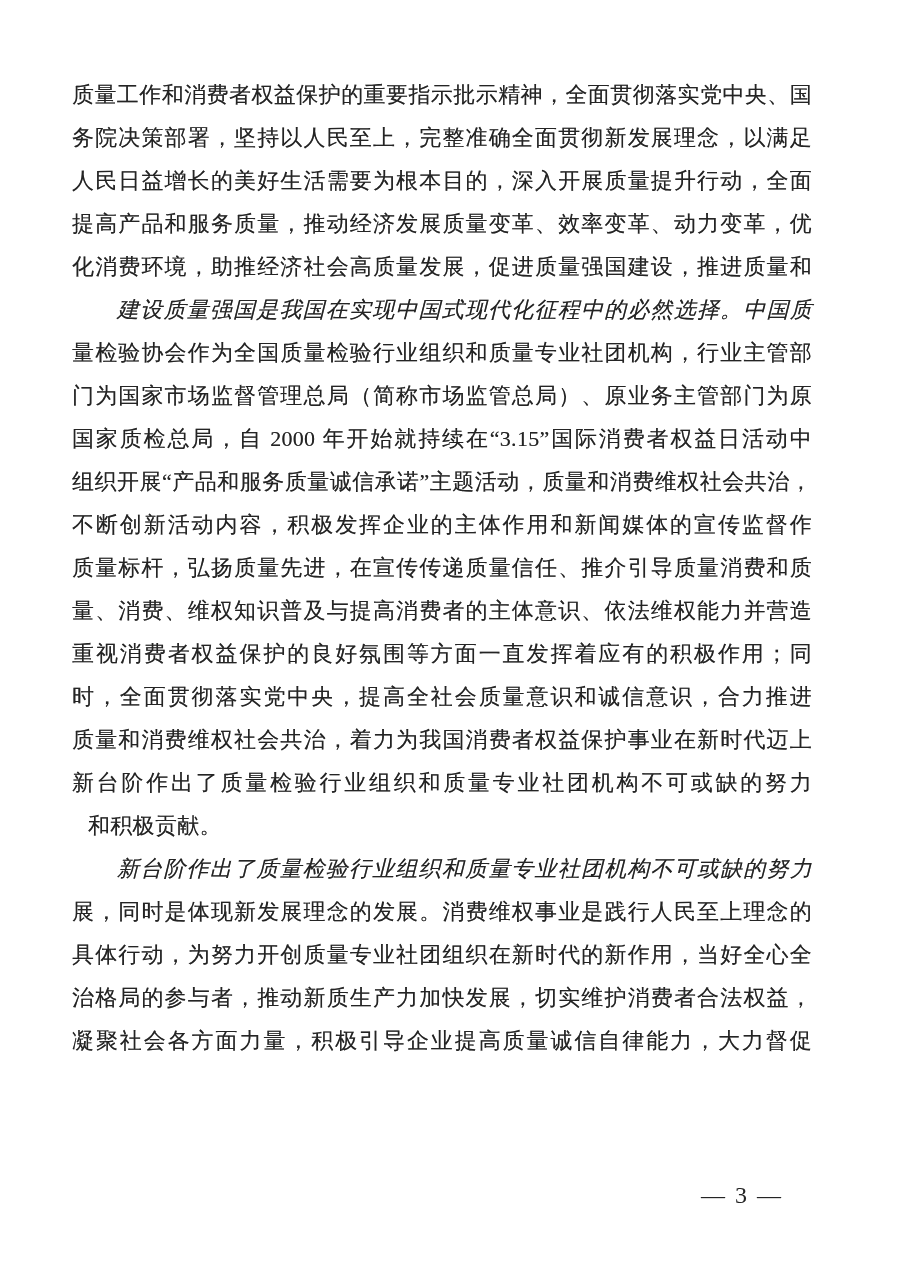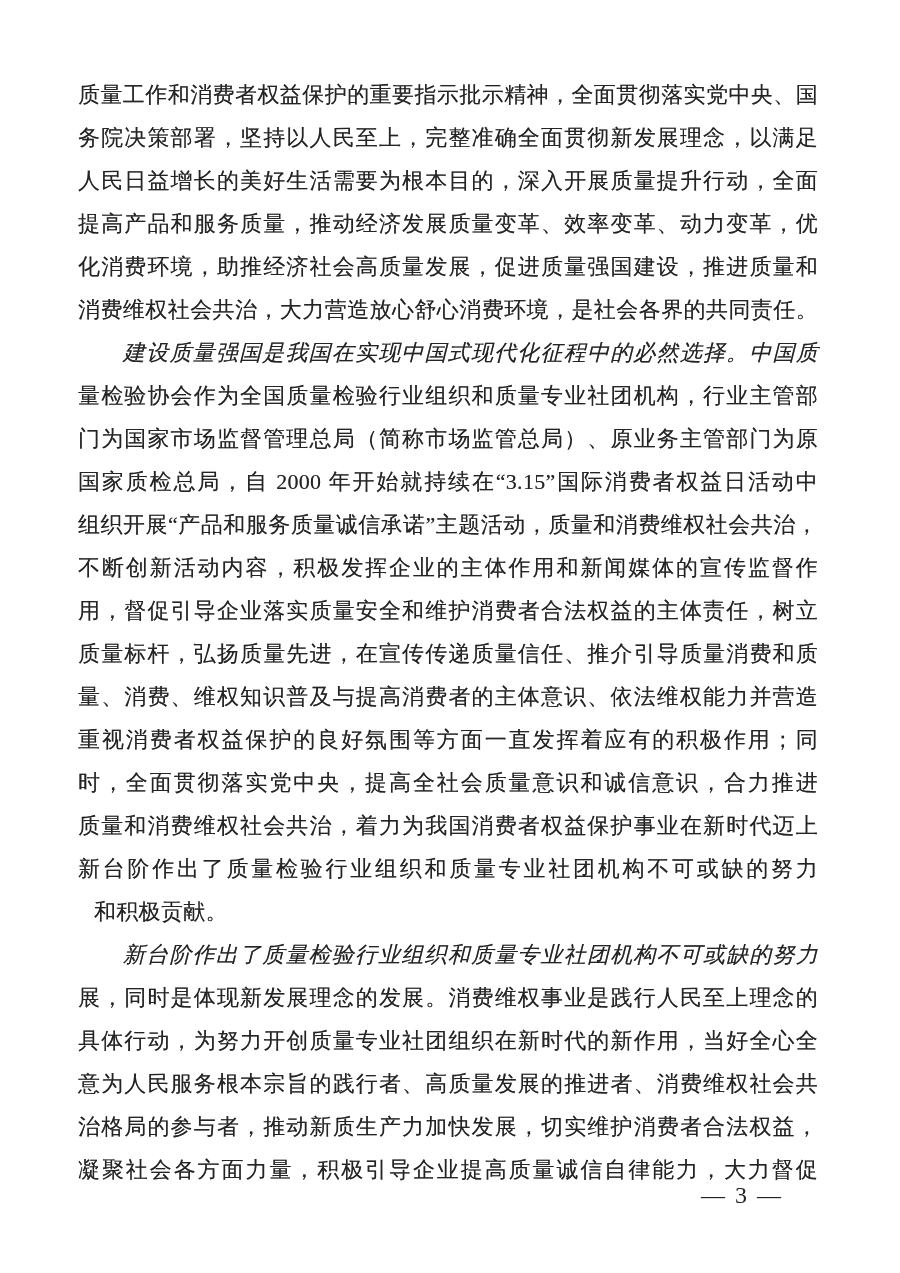--- a/index.html
+++ b/index.html
@@ -15,21 +15,21 @@
     font-family: "Liberation Serif", "DejaVu Serif", serif;
     color: #242424;
   }
   .page {
     position: absolute;
     inset: 0;
     background: #ffffff;
   }
   .text-block {
     position: absolute;
-    left: 78px;
+    left: 72px;
     top: 73px;
     width: 740px;
   }
   .line {
     font-size: 22px;
     line-height: 43px;
     height: 43px;
     white-space: nowrap;
     text-align: justify;
     text-align-last: justify;
@@ -60,36 +60,33 @@
 </head>
 <body>
 
 <div class="page">
   <div class="text-block">
     <div class="line">质量工作和消费者权益保护的重要指示批示精神，全面贯彻落实党中央、国</div>
     <div class="line">务院决策部署，坚持以人民至上，完整准确全面贯彻新发展理念，以满足</div>
     <div class="line">人民日益增长的美好生活需要为根本目的，深入开展质量提升行动，全面</div>
     <div class="line">提高产品和服务质量，推动经济发展质量变革、效率变革、动力变革，优</div>
     <div class="line">化消费环境，助推经济社会高质量发展，促进质量强国建设，推进质量和</div>
-    <div class="line">消费维权社会共治，大力营造放心舒心消费环境，是社会各界的共同责任。</div>
     <div class="line indent">建设质量强国是我国在实现中国式现代化征程中的必然选择。中国质</div>
     <div class="line">量检验协会作为全国质量检验行业组织和质量专业社团机构，行业主管部</div>
     <div class="line">门为国家市场监督管理总局（简称市场监管总局）、原业务主管部门为原</div>
     <div class="line">国家质检总局，自 2000 年开始就持续在“3.15”国际消费者权益日活动中</div>
     <div class="line">组织开展“产品和服务质量诚信承诺”主题活动，质量和消费维权社会共治，</div>
     <div class="line">不断创新活动内容，积极发挥企业的主体作用和新闻媒体的宣传监督作</div>
-    <div class="line">用，督促引导企业落实质量安全和维护消费者合法权益的主体责任，树立</div>
     <div class="line">质量标杆，弘扬质量先进，在宣传传递质量信任、推介引导质量消费和质</div>
     <div class="line">量、消费、维权知识普及与提高消费者的主体意识、依法维权能力并营造</div>
     <div class="line">重视消费者权益保护的良好氛围等方面一直发挥着应有的积极作用；同</div>
     <div class="line">时，全面贯彻落实党中央，提高全社会质量意识和诚信意识，合力推进</div>
     <div class="line">质量和消费维权社会共治，着力为我国消费者权益保护事业在新时代迈上</div>
     <div class="line">新台阶作出了质量检验行业组织和质量专业社团机构不可或缺的努力</div>
     <div class="line para-end">和积极贡献。</div>
     <div class="line indent">新台阶作出了质量检验行业组织和质量专业社团机构不可或缺的努力</div>
     <div class="line">展，同时是体现新发展理念的发展。消费维权事业是践行人民至上理念的</div>
     <div class="line">具体行动，为努力开创质量专业社团组织在新时代的新作用，当好全心全</div>
-    <div class="line">意为人民服务根本宗旨的践行者、高质量发展的推进者、消费维权社会共</div>
     <div class="line">治格局的参与者，推动新质生产力加快发展，切实维护消费者合法权益，</div>
     <div class="line">凝聚社会各方面力量，积极引导企业提高质量诚信自律能力，大力督促</div>
   </div>
   <div class="page-number">— 3 —</div>
 </div>
 
 </body></html>

